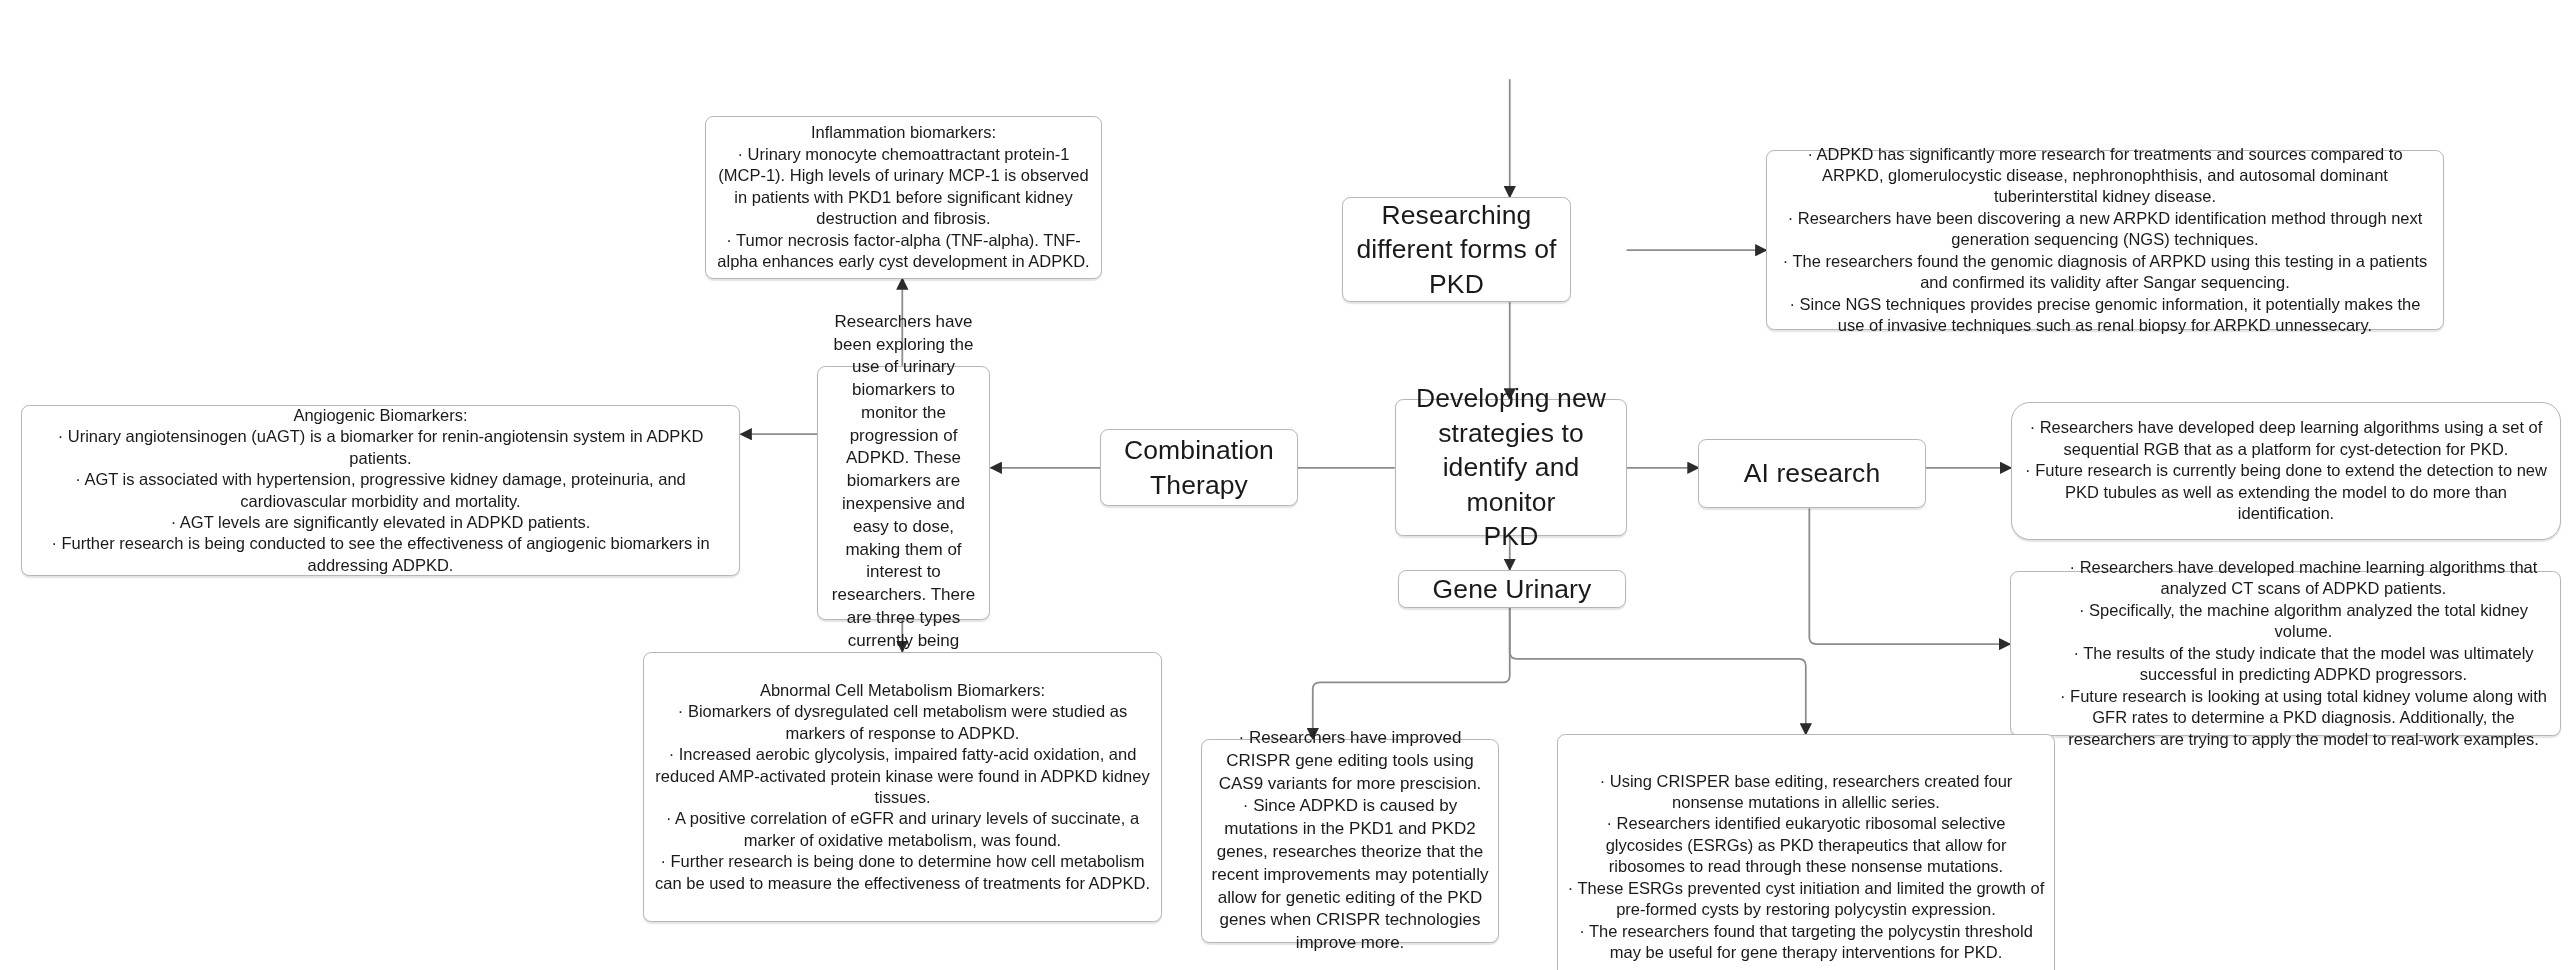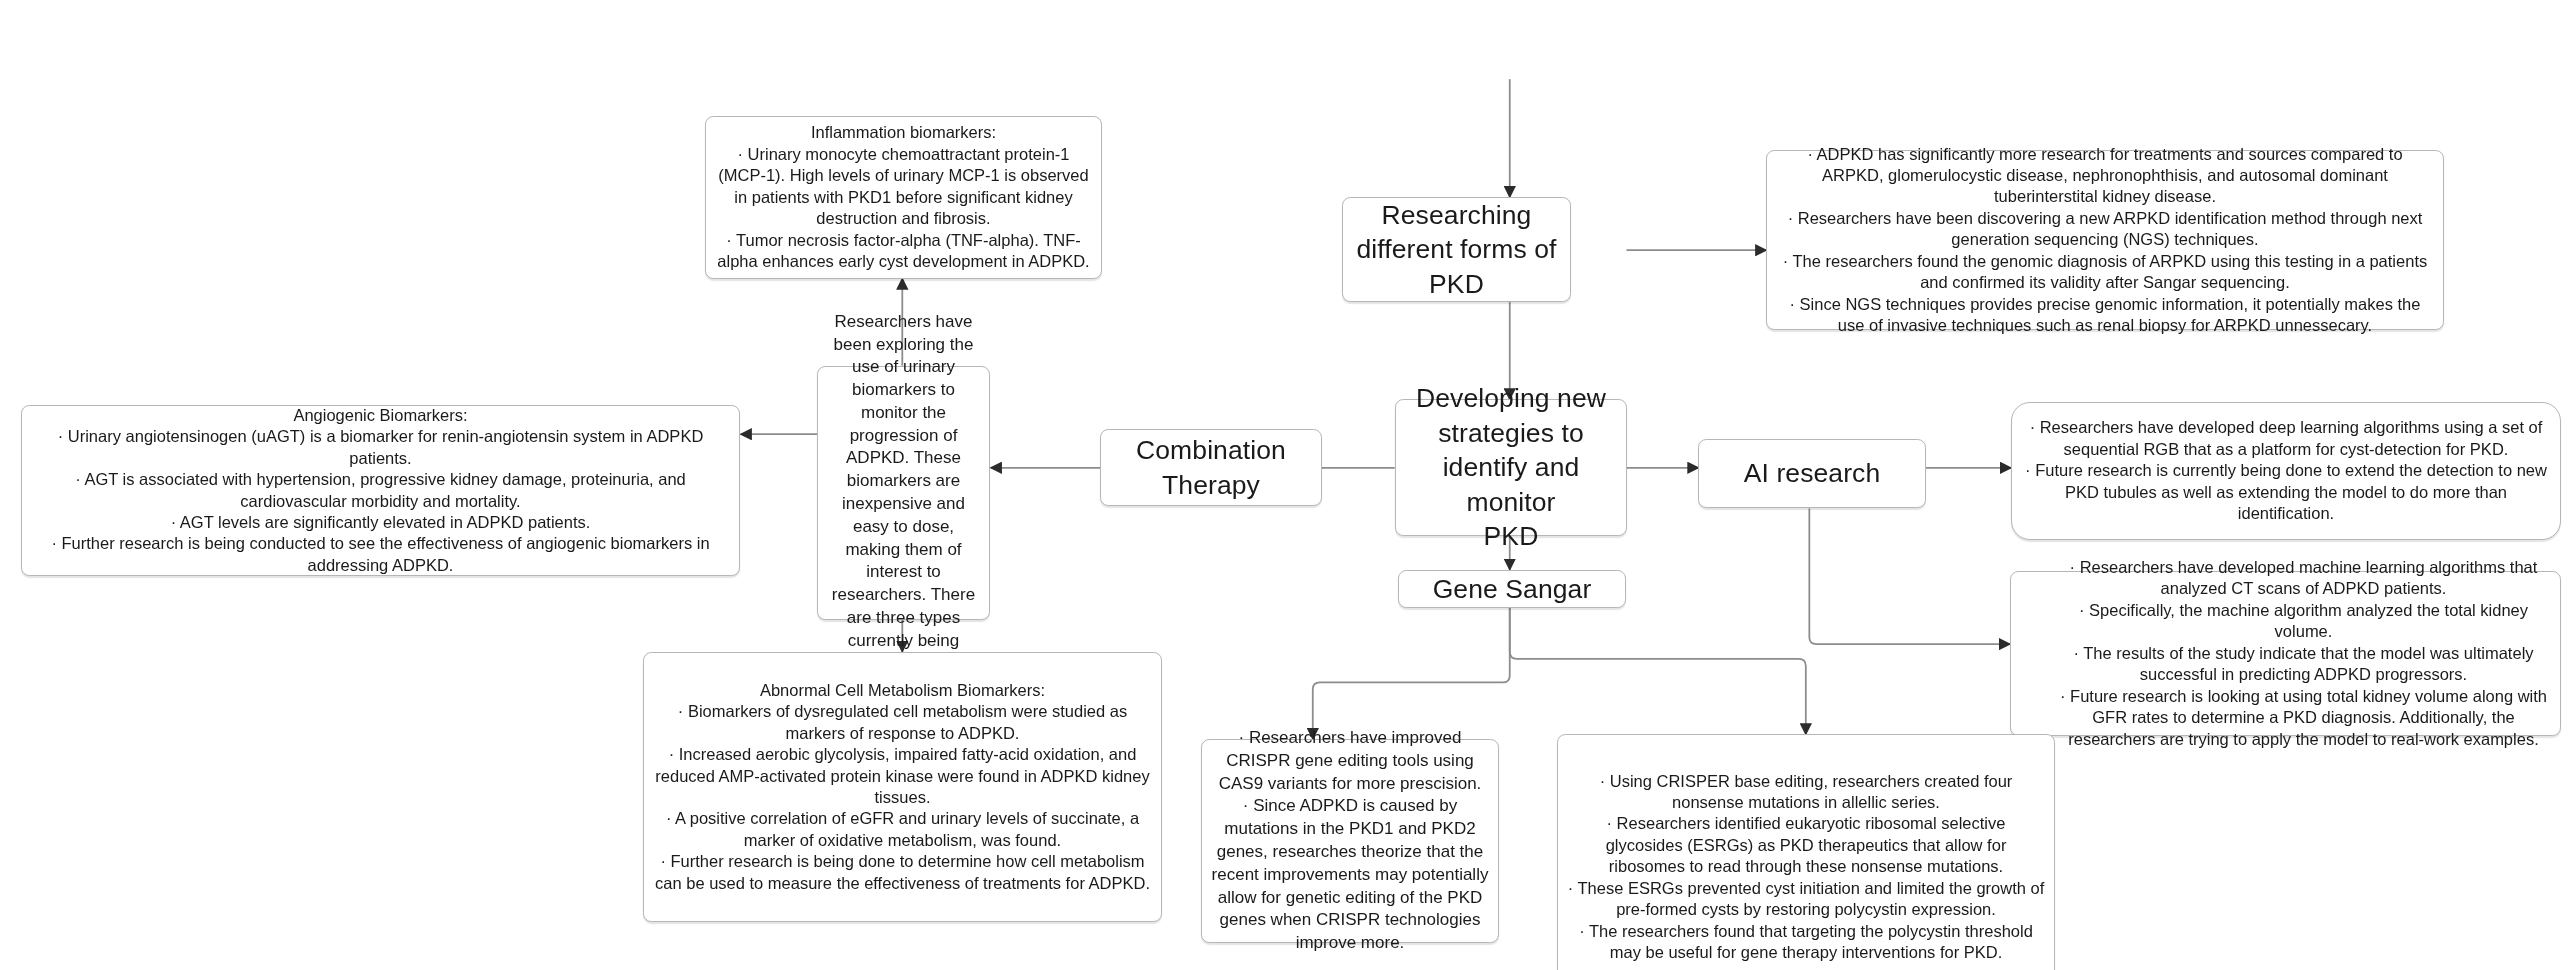--- a/index.html
+++ b/index.html
@@ -120,21 +120,21 @@
 · Since NGS techniques provides precise genomic information, it potentially makes the use of invasive techniques such as renal biopsy for ARPKD unnessecary.</span>
   </div>
 
   <div class="node stage" style="left:1395px; top:399px; width:232px; height:137px;">
     <span class="txt">Developing new
 strategies to
 identify and monitor
 PKD</span>
   </div>
 
-  <div class="node stage" style="left:1100px; top:429px; width:222px; height:77px;">
+  <div class="node stage" style="left:1100px; top:429px; width:198px; height:77px;">
     <span class="txt">Combination
 Therapy</span>
   </div>
 
   <div class="node detail narrow" style="left:817px; top:366px; width:173px; height:254px;">
     <span class="txt">Researchers have been exploring the use of urinary biomarkers to monitor the progression of ADPKD. These biomarkers are inexpensive and easy to dose, making them of interest to researchers. There are three types currently being studied.</span>
   </div>
 
   <div class="node detail" style="left:705px; top:116px; width:397px; height:163px;">
     <span class="txt">Inflammation biomarkers:
@@ -168,21 +168,21 @@
   </div>
 
   <div class="node detail" style="left:2010px; top:571px; width:551px; height:165px;padding-left:36px;">
     <span class="txt">· Researchers have developed machine learning algorithms that analyzed CT scans of ADPKD patients.
 · Specifically, the machine algorithm analyzed the total kidney volume.
 · The results of the study indicate that the model was ultimately successful in predicting ADPKD progressors.
 · Future research is looking at using total kidney volume along with GFR rates to determine a PKD diagnosis. Additionally, the researchers are trying to apply the model to real-work examples.</span>
   </div>
 
   <div class="node stage" style="left:1398px; top:570px; width:228px; height:38px;">
-    <span class="txt">Gene Sangar</span>
+    <span class="txt">Gene Urinary</span>
   </div>
 
   <div class="node detail narrow" style="left:1201px; top:739px; width:298px; height:204px;">
     <span class="txt">· Researchers have improved CRISPR gene editing tools using CAS9 variants for more prescision.
 · Since ADPKD is caused by mutations in the PKD1 and PKD2 genes, researches theorize that the recent improvements may potentially allow for genetic editing of the PKD genes when CRISPR technologies improve more.</span>
   </div>
 
   <div class="node detail" style="left:1557px; top:734px; width:498px; height:266px;">
     <span class="txt">· Using CRISPER base editing, researchers created four nonsense mutations in allellic series.
 · Researchers identified eukaryotic ribosomal selective glycosides (ESRGs) as PKD therapeutics that allow for ribosomes to read through these nonsense mutations.

